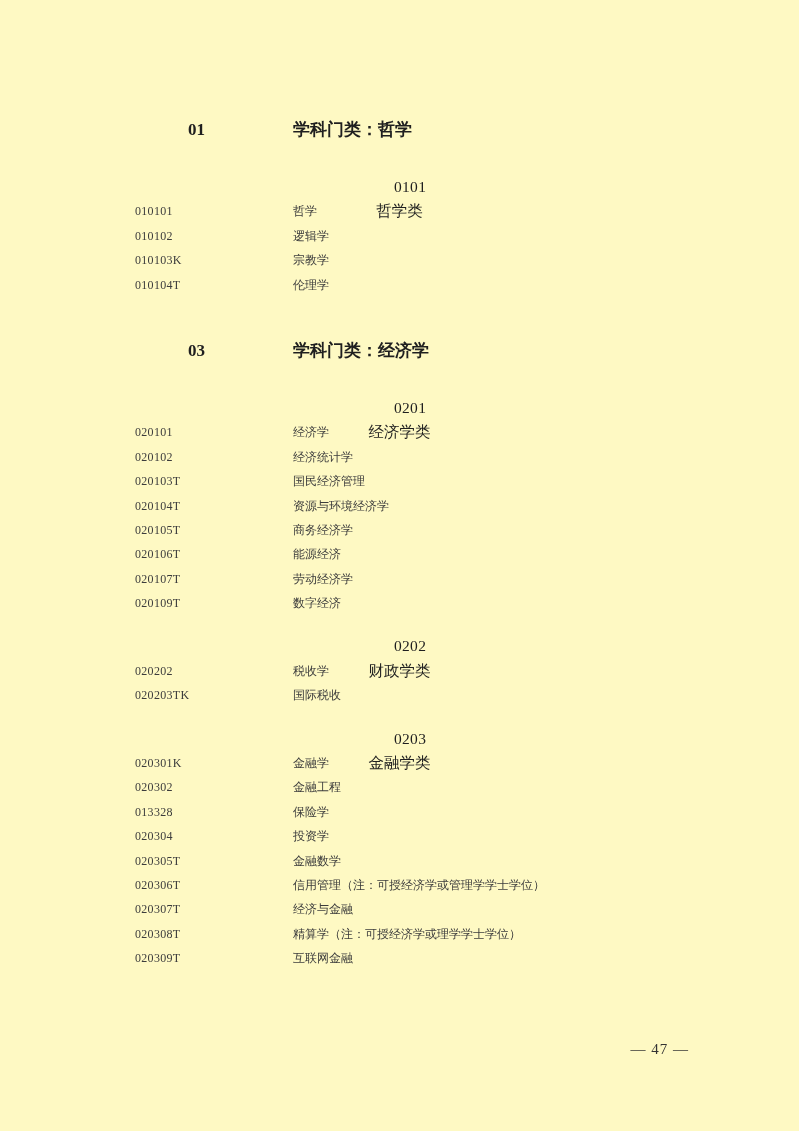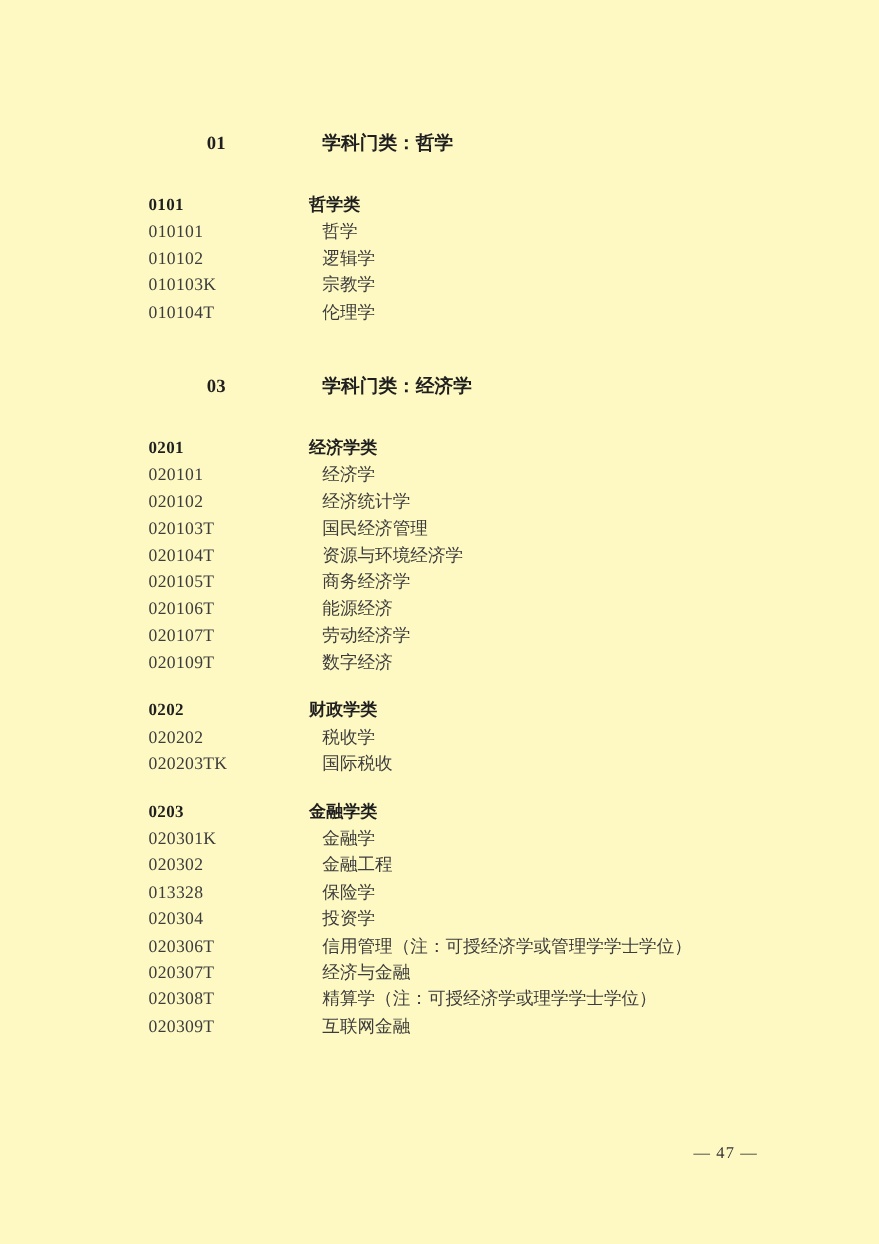--- a/index.html
+++ b/index.html
@@ -32,32 +32,33 @@
     margin-left: 188px;
     width: 105px;
   }
   .sec-title { }
   
   .group { margin-bottom: 19px; }
   .row {
     display: flex;
     height: 24.4px;
     align-items: center;
-    font-size: 16px;
+    font-size: 12px;
     line-height: 24.4px;
   }
   .row .code {
     margin-left: 135px;
     width: 146px;
     letter-spacing: 0.3px;
   }
   .group-row {
-    font-weight: bold;
+    font-weight: normal;
     color: #1f1f1f;
     font-size: 15.5px;
+    flex-direction: column;
   }
   .major-row .name { padding-left: 12px; }
   
   .page-number {
     position: absolute;
     right: 110px;
     top: 1041px;
     font-size: 15px;
     color: #333333;
     letter-spacing: 1px;
@@ -197,20 +198,24 @@
   <div class="row major-row">
     <span class="code">013328</span>
     <span class="name">保险学</span>
   </div>
 
   <div class="row major-row">
     <span class="code">020304</span>
     <span class="name">投资学</span>
   </div>
 
+  <div class="row major-row">
+    <span class="code">020305T</span>
+    <span class="name">金融数学</span>
+  </div>
 
   <div class="row major-row">
     <span class="code">020306T</span>
     <span class="name">信用管理（注：可授经济学或管理学学士学位）</span>
   </div>
 
   <div class="row major-row">
     <span class="code">020307T</span>
     <span class="name">经济与金融</span>
   </div>

